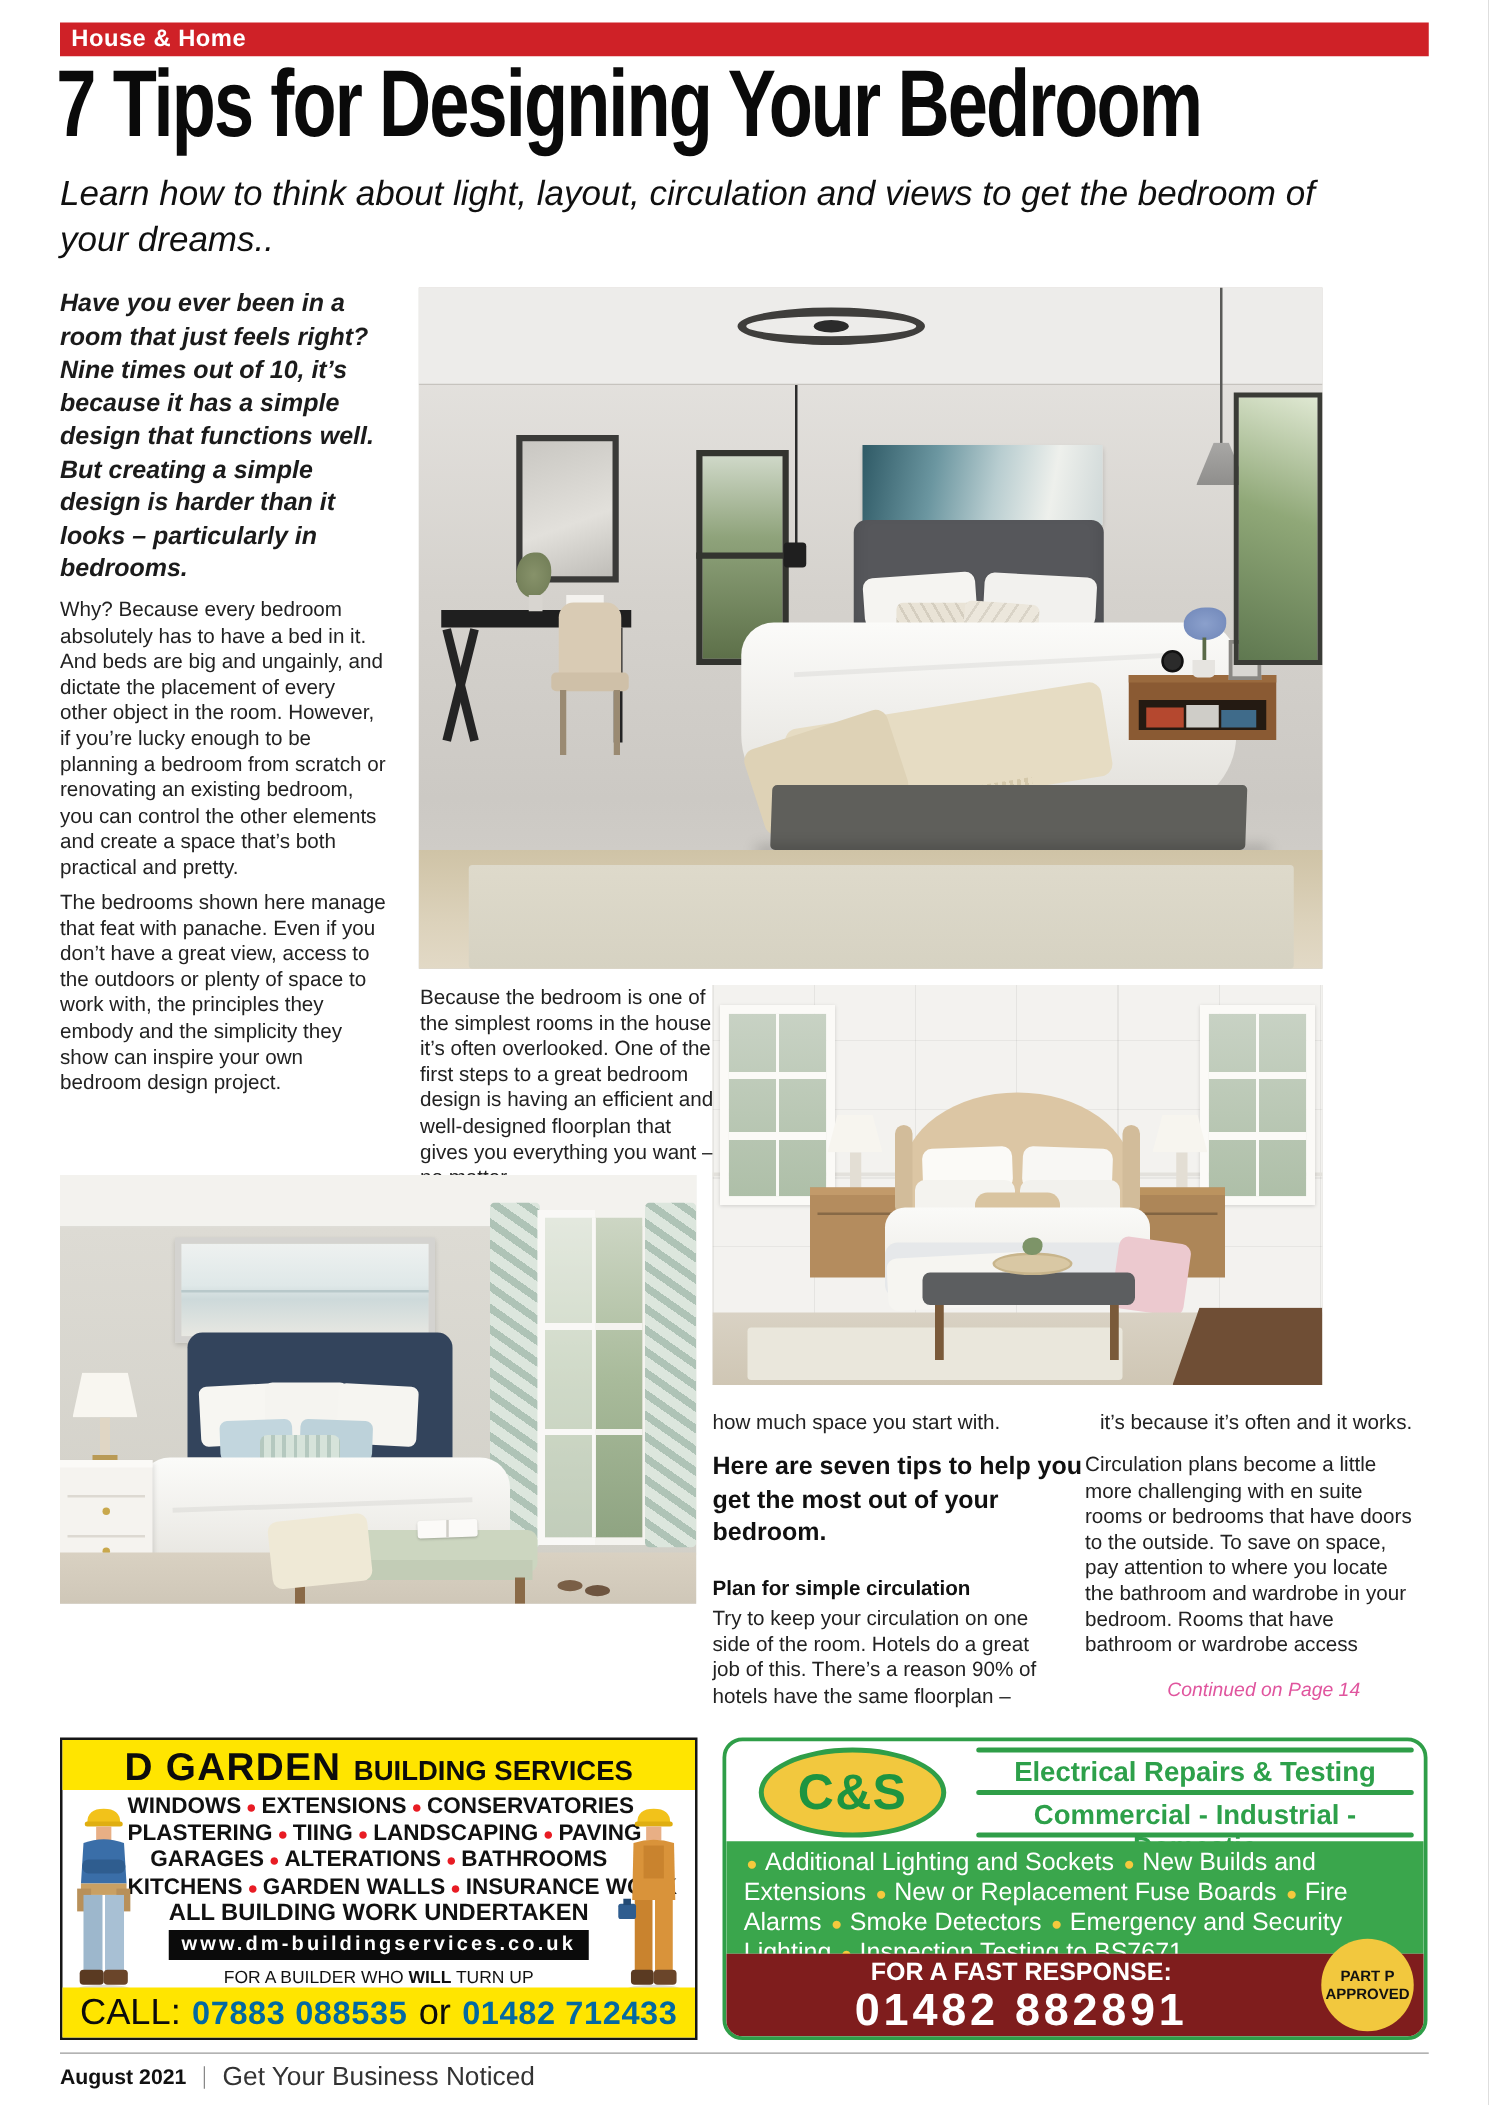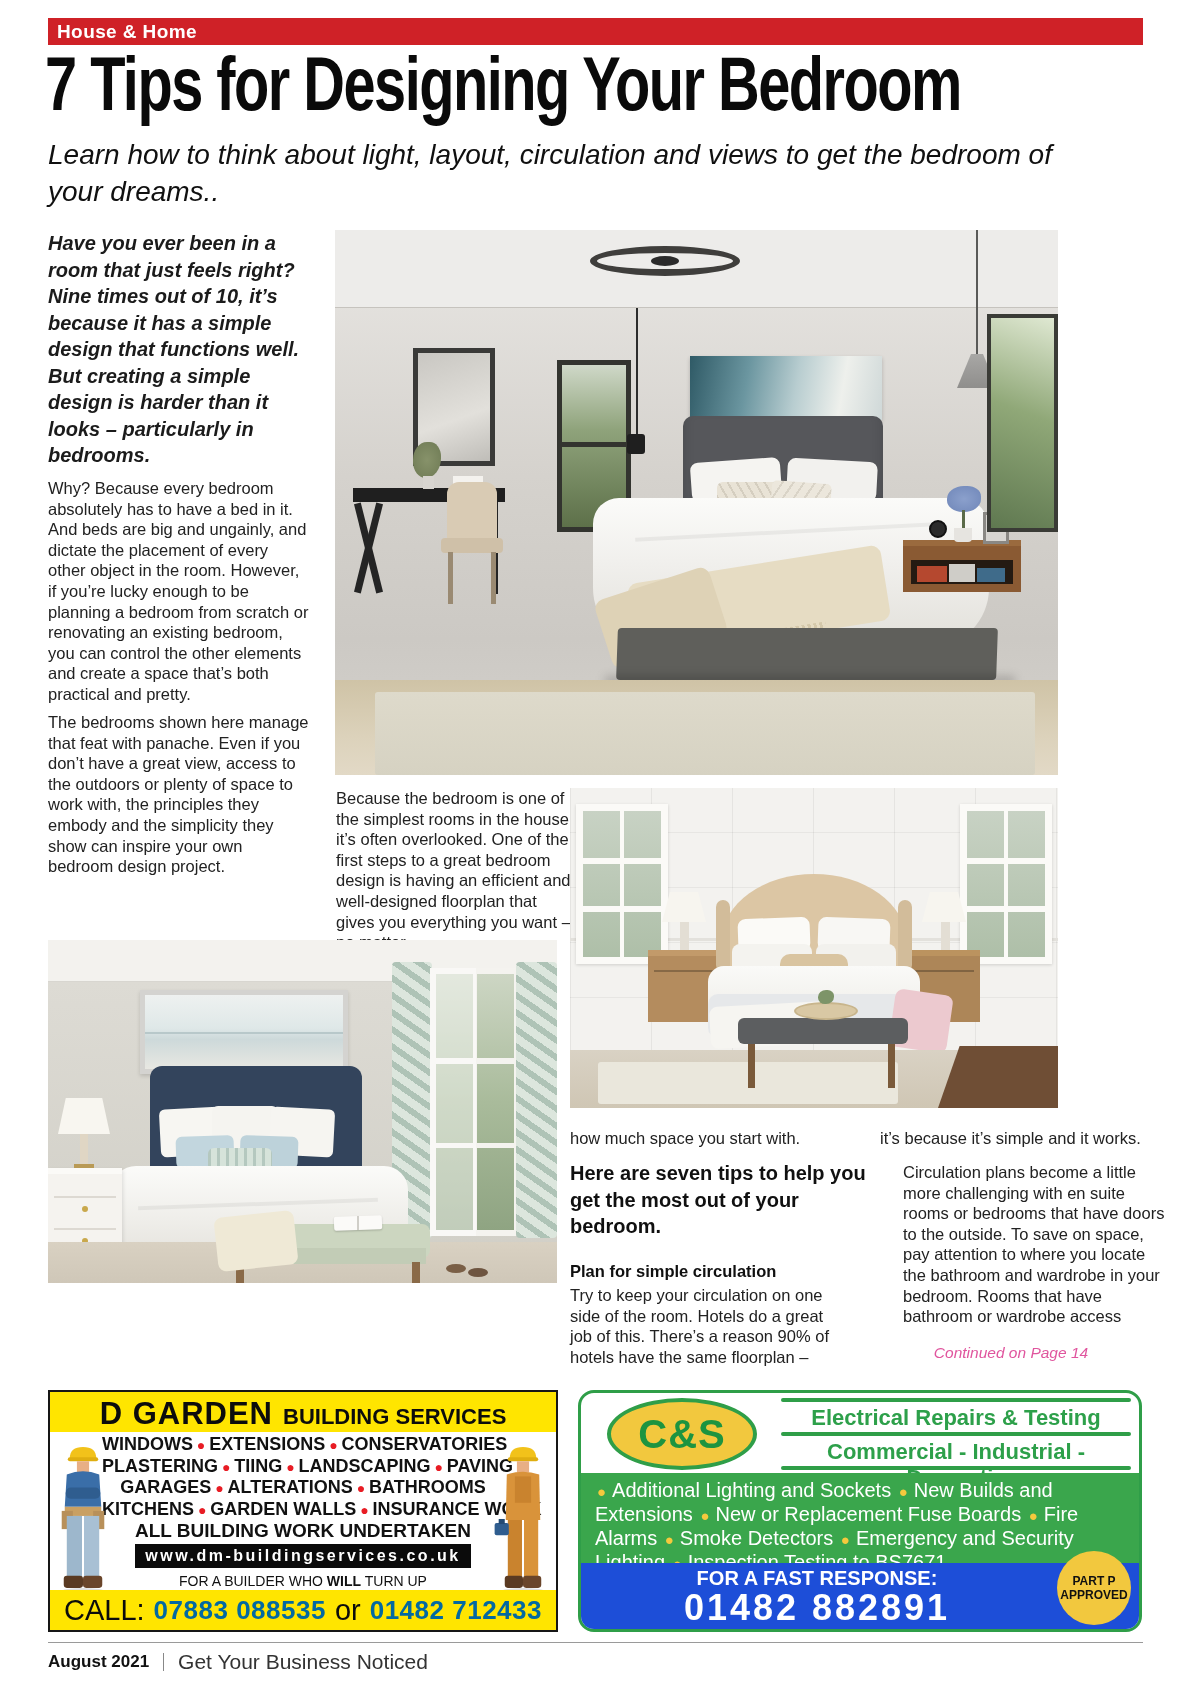--- a/index.html
+++ b/index.html
@@ -22,21 +22,21 @@
 .body{font-size:16.5px;line-height:20.6px;color:#222}
 .c1p1{left:48px;top:478px;width:262px}
 .c1p2{left:48px;top:712px;width:262px}
 .c2p1{left:336px;top:788px;width:240px}
 .c2p2{left:570px;top:1128px;width:280px}
 .tips-h{left:570px;top:1160px;width:300px;font-weight:bold;font-size:20px;
         line-height:26.5px;color:#101010}
 .tip-sub{left:570px;top:1262px;width:280px;font-weight:bold;font-size:16.5px;color:#101010}
 .tip-body{left:570px;top:1285px;width:266px}
 .c3p1{left:880px;top:1128px;width:266px}
-.c3p2{left:903px;top:1162px;width:266px}
+.c3p2{left:868px;top:1162px;width:266px}
 .continued{left:880px;top:1344px;width:262px;text-align:center;font-style:italic;
            font-size:15.5px;color:#e0559e}
 
 .ph{position:absolute;overflow:hidden;background:#d8d5d0}
 .ph i{position:absolute;display:block}
 .ph-main{left:335px;top:230px;width:723px;height:545px}
 .ph-right{left:570px;top:788px;width:488px;height:320px}
 .ph-left{left:48px;top:940px;width:509px;height:343px}
 
 .ad-dm{left:48px;top:1390px;width:510px;height:242px;border:2px solid #161616;background:#fff}
@@ -63,21 +63,21 @@
 .ad-cs{left:578px;top:1390px;width:564px;height:242px;border:3px solid #2f9e48;border-radius:16px;
        overflow:hidden;background:#fff}
 .cs-oval{position:absolute;left:26px;top:5px;width:150px;height:72px;background:#f2c83e;
          border:4px solid #2f9e48;border-radius:50%;display:flex;align-items:center;justify-content:center}
 .cs-oval span{font-weight:bold;font-size:40px;color:#1d9440;letter-spacing:1px}
 .cs-rule{position:absolute;left:200px;width:350px;height:4px;background:#2f9e48;border-radius:2px}
 .cs-h{position:absolute;left:200px;width:350px;text-align:center;font-weight:bold;font-size:22px;color:#2da04a}
 .cs-band{position:absolute;left:0;right:0;top:80px;height:90px;background:#3aa64c;color:#fff;
          font-size:20px;line-height:22px;padding:6px 14px 0 14px}
 .cs-dot{color:#f5c93d;font-size:15px;margin:0 6px 0 2px}
-.cs-black{position:absolute;left:0;right:0;top:170px;bottom:0;background:#1d4ed8;color:#fff;
+.cs-black{position:absolute;left:0;right:0;top:170px;bottom:0;background:#7f1d1d;color:#fff;
           text-align:center;padding-right:86px}
 .cs-resp{font-weight:bold;font-size:20px;line-height:24px;margin-top:3px}
 .cs-phone{font-weight:bold;font-size:36px;line-height:36px;letter-spacing:3px}
 .cs-tm{font-weight:bold;font-size:20px;line-height:24px}
 .cs-badge{position:absolute;right:8px;top:158px;width:74px;height:74px;background:#f2c83e;border-radius:50%;
           display:flex;flex-direction:column;align-items:center;justify-content:center;z-index:5}
 .cs-badge span{font-weight:bold;font-size:12px;color:#111;line-height:14px}
 
 .foot-rule{left:48px;top:1642px;width:1095px;height:1px;background:#9a9a9a}
 .footer{left:48px;top:1650px;width:1095px;display:flex;align-items:center;gap:14px}
@@ -229,21 +229,21 @@
     <i style="left:286px;top:276px;width:48px;height:14px;background:#fbfaf8;border-radius:2px;transform:rotate(-2deg);box-shadow:0 1px 2px rgba(0,0,0,.2)"></i>
     <i style="left:309px;top:276px;width:2px;height:14px;background:#d0cec8"></i>
     <i style="left:398px;top:324px;width:20px;height:9px;background:#7a5f46;border-radius:50%"></i>
     <i style="left:420px;top:328px;width:20px;height:9px;background:#6e5540;border-radius:50%"></i>
   </div>
 
   <div class="abs body c2p2">how much space you start with.</div>
   <div class="abs tips-h">Here are seven tips to help you get the most out of your bedroom.</div>
   <div class="abs tip-sub">Plan for simple circulation</div>
   <div class="abs body tip-body">Try to keep your circulation on one side of the room. Hotels do a great job of this. There’s a reason 90% of hotels have the same floorplan –</div>
-  <div class="abs body c3p1">it’s because it’s simple and it works.</div>
+  <div class="abs body c3p1">it’s because it’s often and it works.</div>
   <div class="abs body c3p2">Circulation plans become a little more challenging with en suite rooms or bedrooms that have doors to the outside. To save on space, pay attention to where you locate the bathroom and wardrobe in your bedroom. Rooms that have bathroom or wardrobe access</div>
   <div class="abs continued">Continued on Page 14</div>
 
   <div class="abs ad-dm">
     <div class="dm-top">
       <span class="nm">D GARDEN</span>
       <span class="sf">BUILDING SERVICES</span>
     </div>
     <div class="dm-mid">
       <div>

